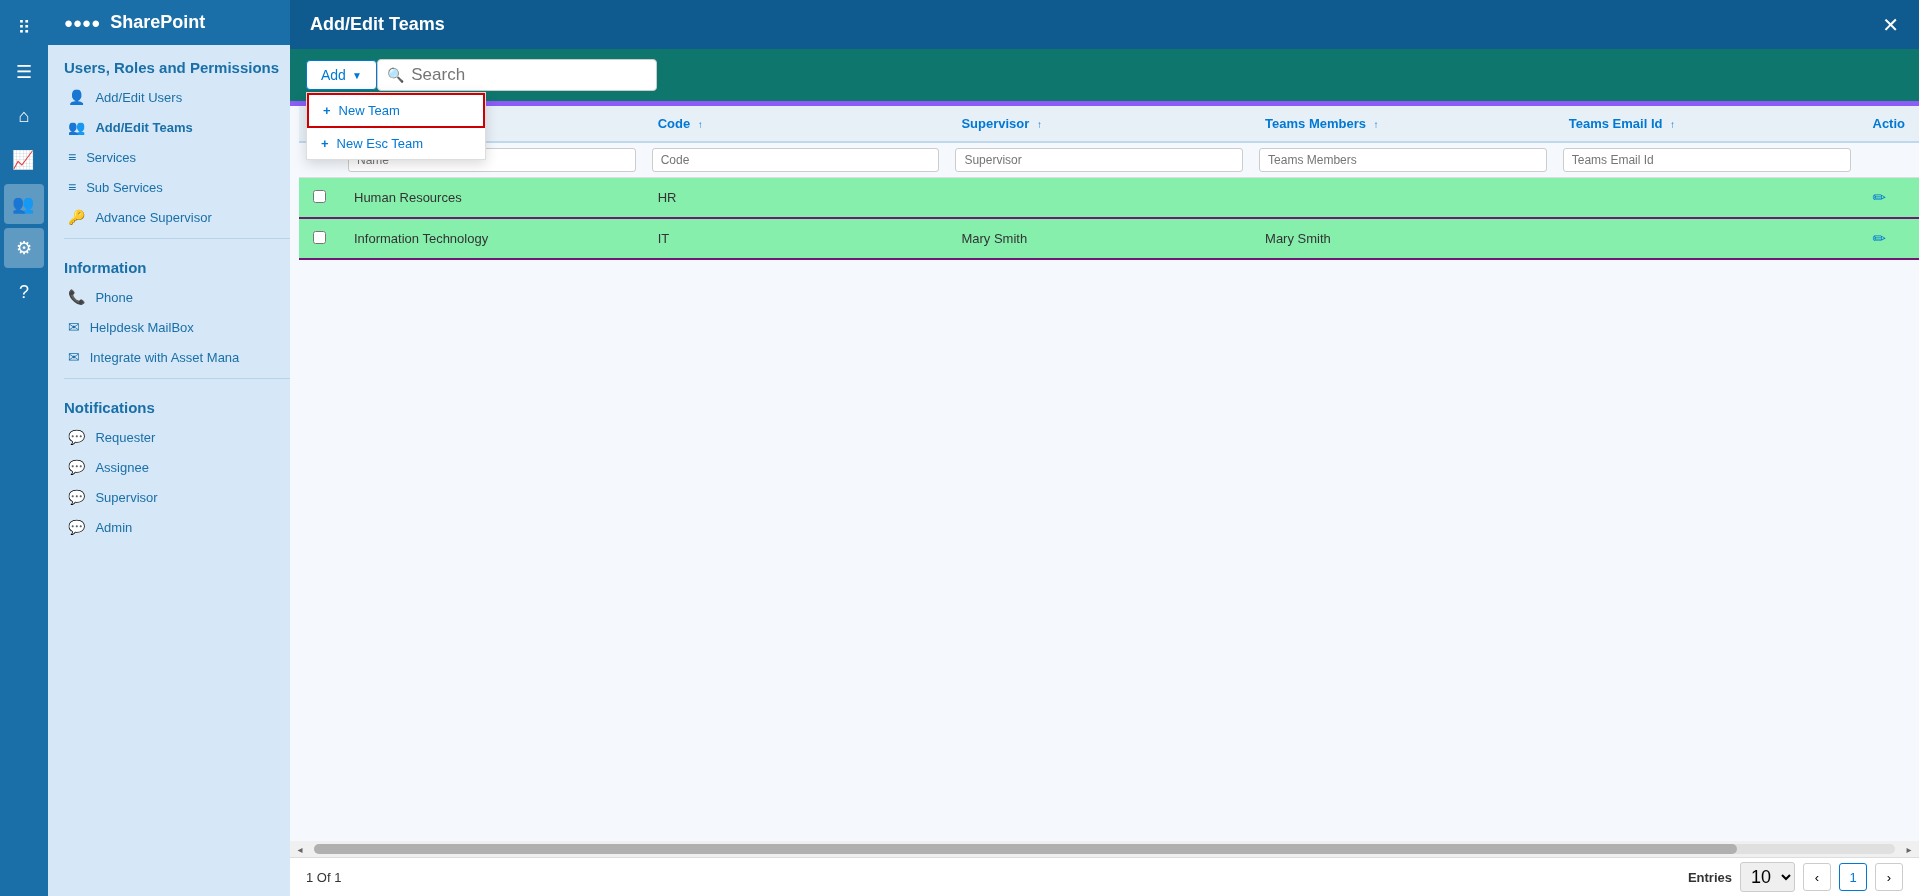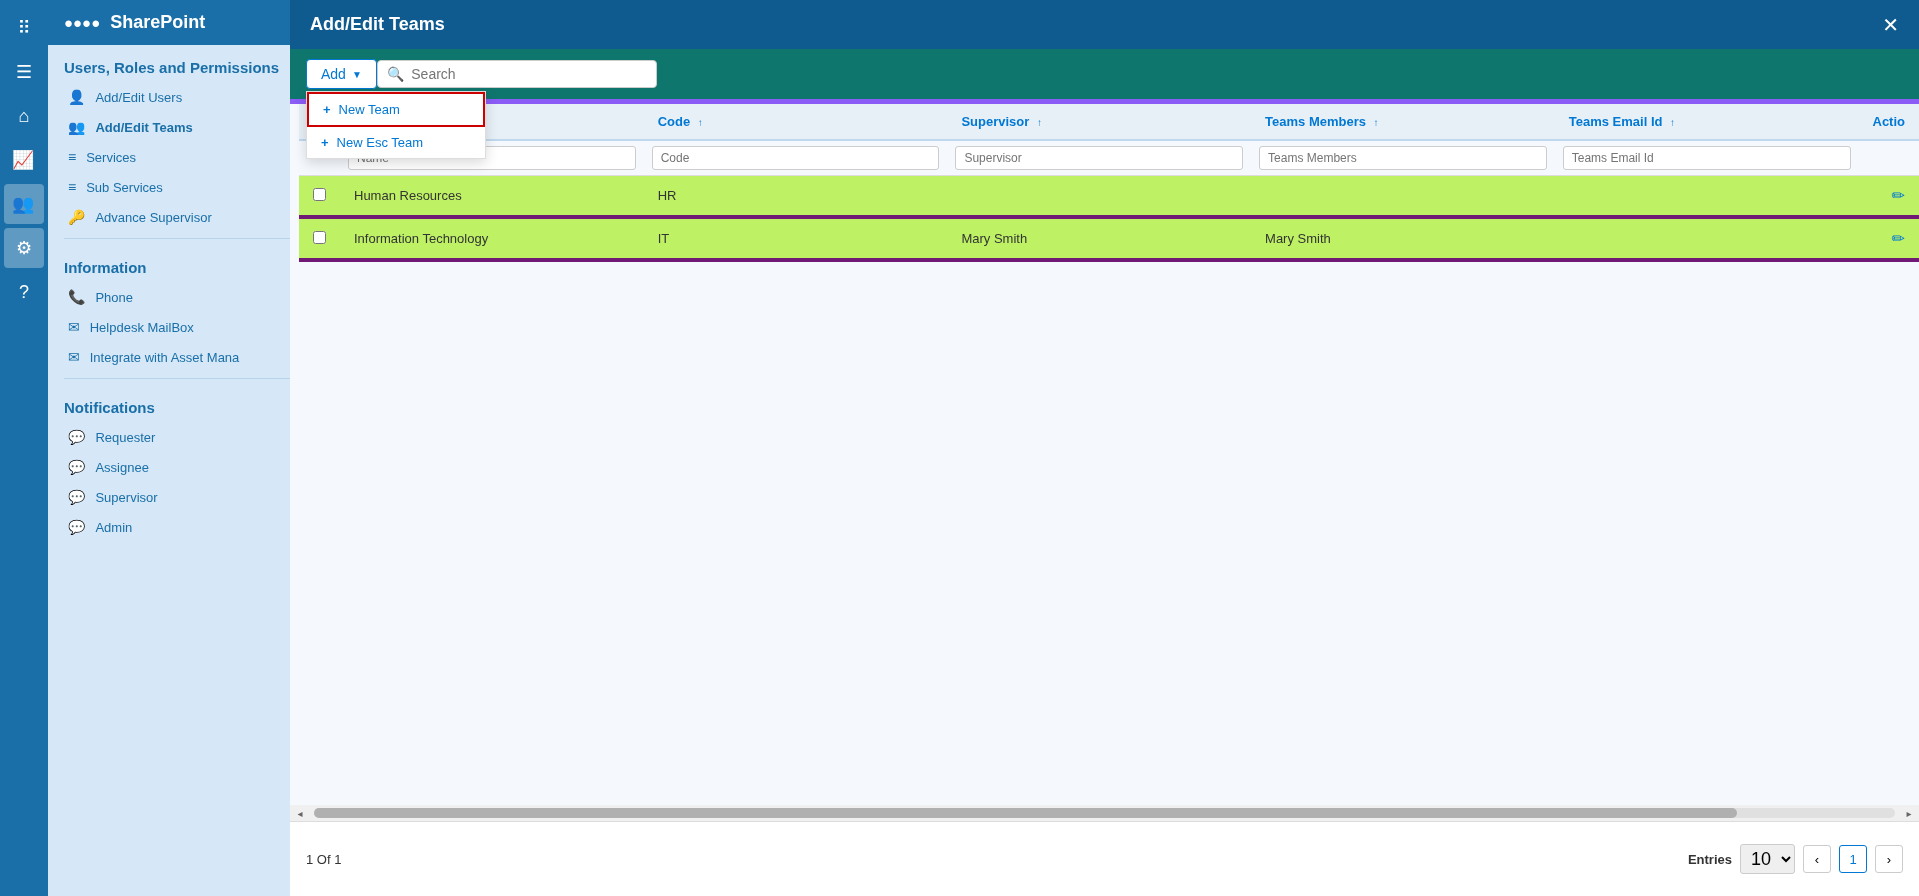--- a/index.html
+++ b/index.html
@@ -154,21 +154,21 @@
       gap: 6px;
       border: 1px solid #ccc;
       border-radius: 4px;
       padding: 5px 10px;
       background: white;
       min-width: 280px;
     }
     .search-box input {
       border: none;
       outline: none;
-      font-size: 14px;
+      font-size: 17px;
       width: 100%;
       color: #333;
     }
     .search-icon { color: #888; font-size: 14px; }
 
     
     .table-container {
       flex: 1;
       overflow: auto;
       margin-left: 9px;
@@ -200,34 +200,34 @@
     }
     .filter-row input {
       width: 100%;
       padding: 4px 8px;
       border: 1px solid #ccc;
       border-radius: 3px;
       font-size: 12px;
     }
 
     tbody tr {
-      border-bottom: 4px solid #701a75;
-      background: #bef264;
+      border-bottom: 2px solid #701a75;
+      background: #86efac;
     }
     tbody td {
       padding: 10px 14px;
       color: #333;
     }
     .checkbox-cell {
       width: 36px;
       text-align: center;
     }
     .action-cell {
       width: 48px;
-      text-align: right;
+      text-align: left;
     }
     .edit-icon {
       color: #0078d4;
       cursor: pointer;
       font-size: 16px;
     }
 
     
     .scrollbar-row {
       height: 16px;
@@ -261,21 +261,21 @@
       align-items: center;
       justify-content: center;
       font-size: 10px;
       color: #666;
       cursor: pointer;
     }
 
     
     .pagination-bar {
       background: white;
-      padding: 22px 16px;
+      padding: 4px 16px;
       display: flex;
       align-items: center;
       justify-content: space-between;
       border-top: 1px solid #ddd;
       font-size: 13px;
       flex-shrink: 0;
     }
     .pagination-info { color: #333; }
     .pagination-controls {
       display: flex;

